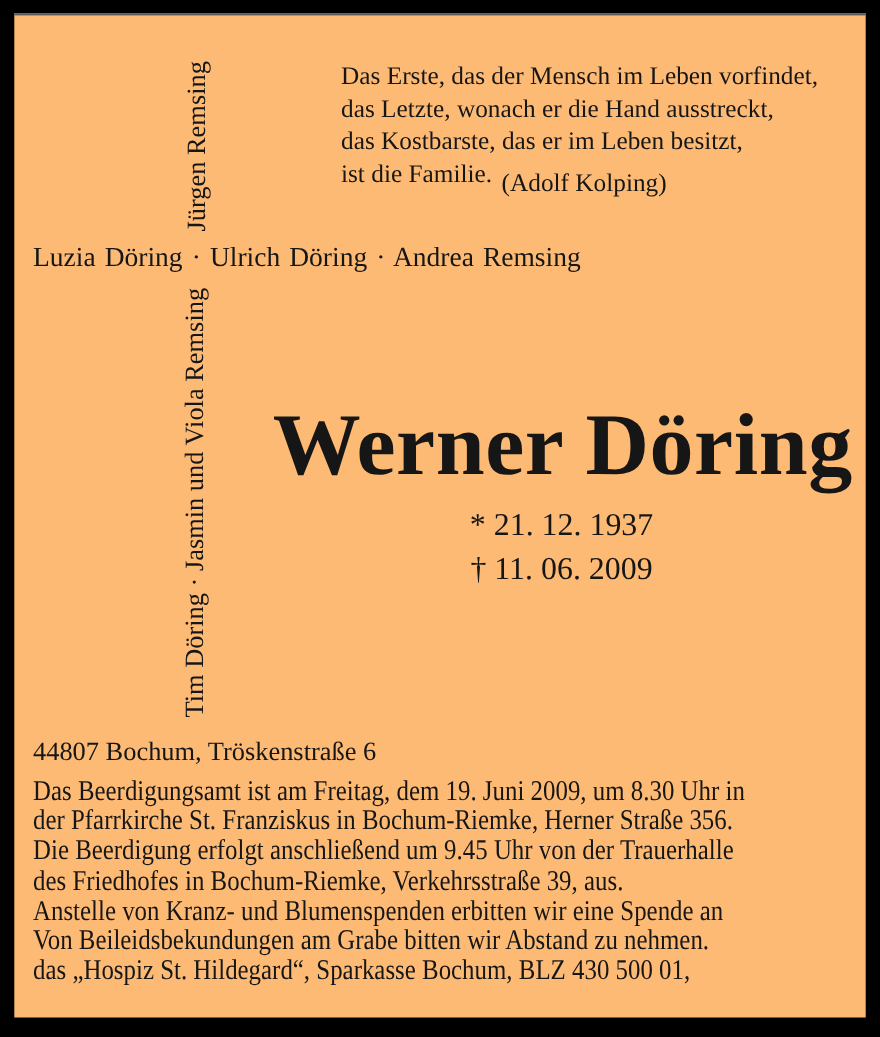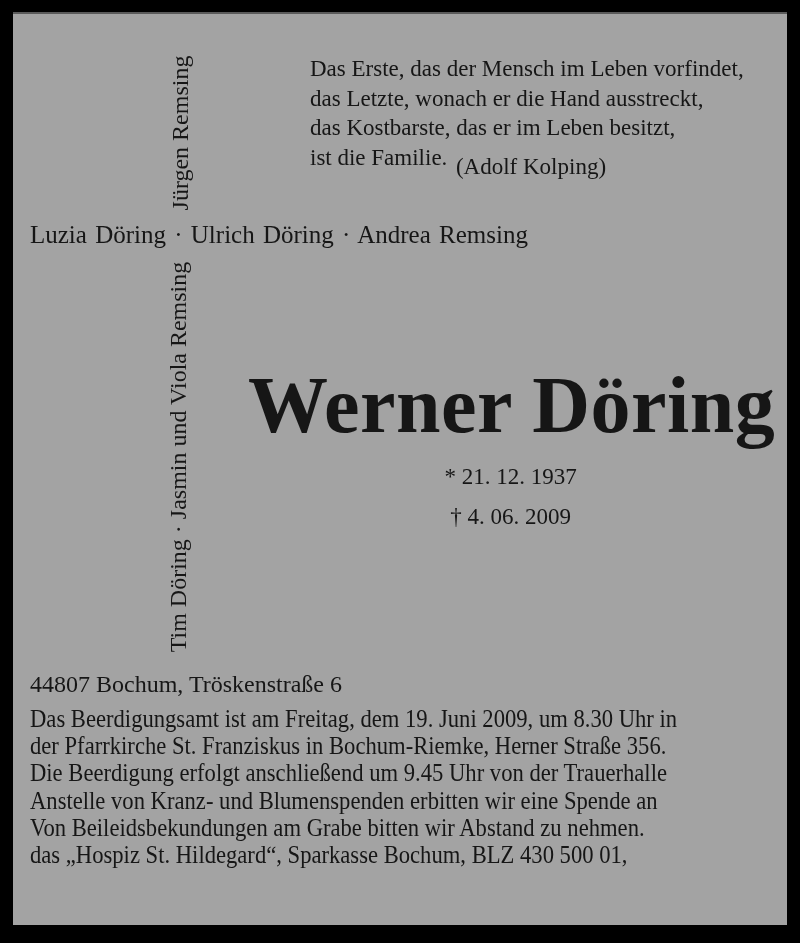--- a/index.html
+++ b/index.html
@@ -8,21 +8,21 @@
     background: #000;
     position: relative;
     font-family: "Liberation Serif", serif;
     color: #161616;
     overflow: hidden;
   }
   .page {
     position: absolute;
     left: 13px; top: 12px;
     width: 774px; height: 911px;
-    background: #a3a3a3;
+    background: #fdba74;
     border-top: 2px solid #5a5a5a;
     box-sizing: content-box;
   }
   
   .quote {
     position: absolute;
     left: 297px; top: 40px;
     width: 467px;
     font-size: 23px;
     line-height: 29.5px;
@@ -63,21 +63,21 @@
     font-size: 80px;
     font-weight: bold;
     letter-spacing: 0.5px;
     white-space: nowrap;
   }
   .dates {
     position: absolute;
     left: 235px; top: 443px;
     width: 525px;
     text-align: center;
-    font-size: 23px;
+    font-size: 29px;
     line-height: 40px;
   }
   
   .address {
     position: absolute;
     left: 17px; top: 657px;
     font-size: 24px;
     white-space: nowrap;
   }
   .funeral {
@@ -113,27 +113,28 @@
   <div class="vert vert-top">Jürgen Remsing</div>
 
   <div class="mourners-row">Luzia Döring  ·  Ulrich Döring  ·  Andrea Remsing</div>
 
   <div class="vert vert-side">Tim Döring ·  Jasmin und Viola Remsing</div>
 
   <div class="deceased-name">Werner Döring</div>
 
   <div class="dates">
     <div>* 21. 12. 1937</div>
-    <div>† 4. 06. 2009</div>
+    <div>† 11. 06. 2009</div>
   </div>
 
   <div class="address">44807 Bochum, Tröskenstraße 6</div>
 
   <div class="funeral">
     <div class="line"><span>Das Beerdigungsamt ist am Freitag, dem 19. Juni 2009, um 8.30 Uhr in</span></div>
     <div class="line"><span>der Pfarrkirche St. Franziskus in Bochum-Riemke, Herner Straße 356.</span></div>
     <div class="line"><span>Die Beerdigung erfolgt anschließend um 9.45 Uhr von der Trauerhalle</span></div>
+    <div class="line"><span>des Friedhofes in Bochum-Riemke, Verkehrsstraße 39, aus.</span></div>
     <div class="line"><span>Anstelle von Kranz- und Blumenspenden erbitten wir eine Spende an</span></div>
     <div class="line"><span>Von Beileidsbekundungen am Grabe bitten wir Abstand zu nehmen.</span></div>
     <div class="line"><span>das „Hospiz St. Hildegard“, Sparkasse Bochum, BLZ 430 500 01,</span></div>
   </div>
 
 </div>
 
 </body></html>

